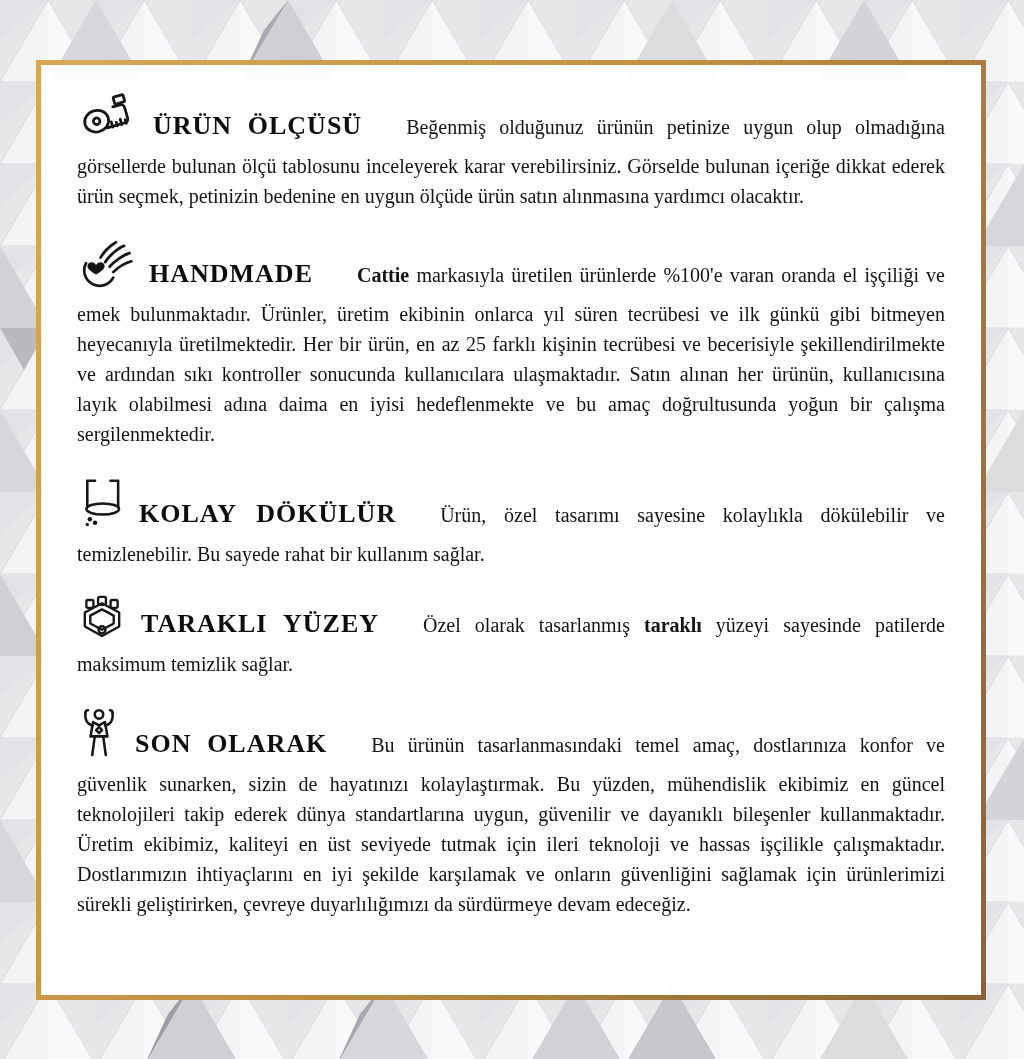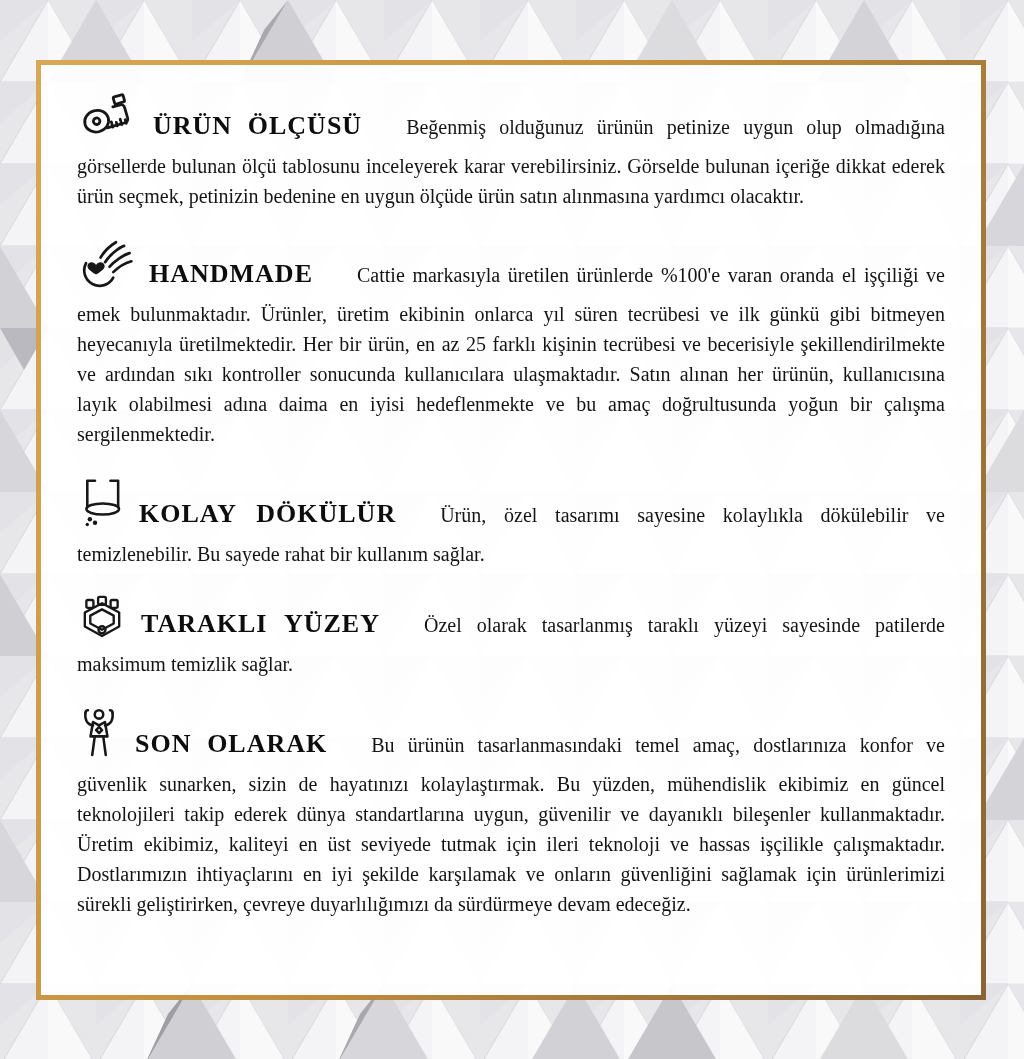--- a/index.html
+++ b/index.html
@@ -34,21 +34,21 @@
   }
   .sec-icon svg{display:inline-block;}
   .heading{
     font-weight:bold;
     font-size:26px;
     letter-spacing:1px;
     margin:2px 44px 0 6px;
     white-space:nowrap;
     color:#0d0d0d;
   }
-  .bold{font-weight:normal;}
+  .bold{font-weight:bold;}
   .ic{stroke:#171717;fill:none;stroke-width:3;stroke-linecap:round;stroke-linejoin:round;}
   .icf{fill:#171717;stroke:none;}
 </style>
 </head>
 <body>
 
 <svg class="bg" width="1024" height="1059" aria-hidden="true">
   <defs>
     <pattern id="tri" width="96" height="82" patternUnits="userSpaceOnUse">
       <rect width="96" height="82" fill="#e7e7ea"></rect>

